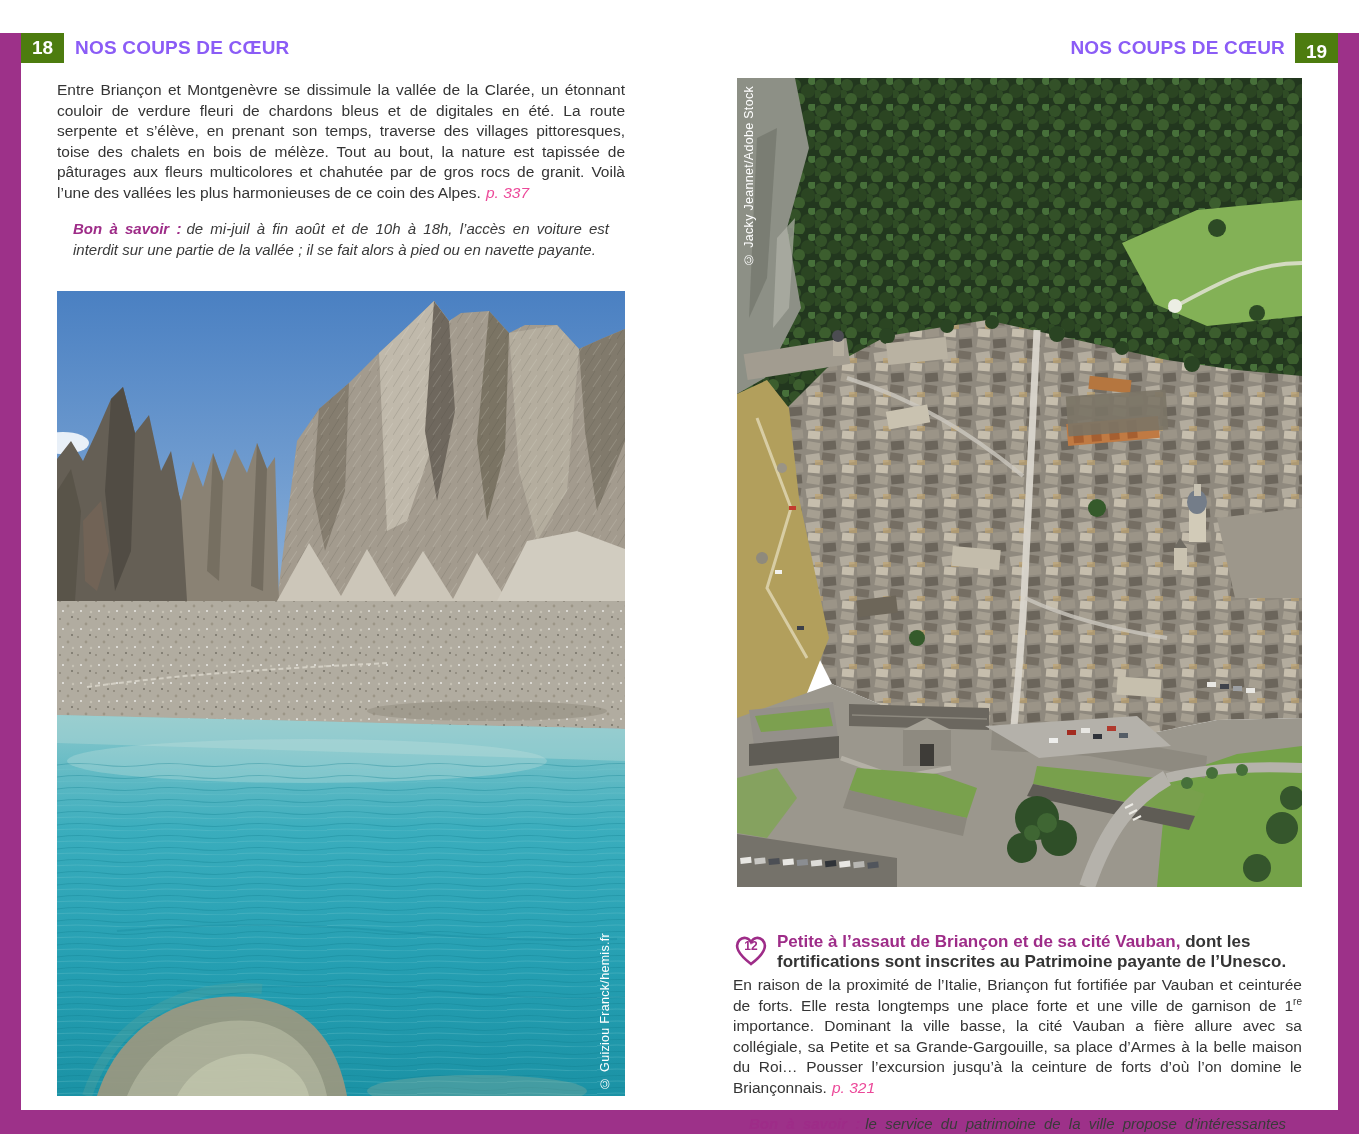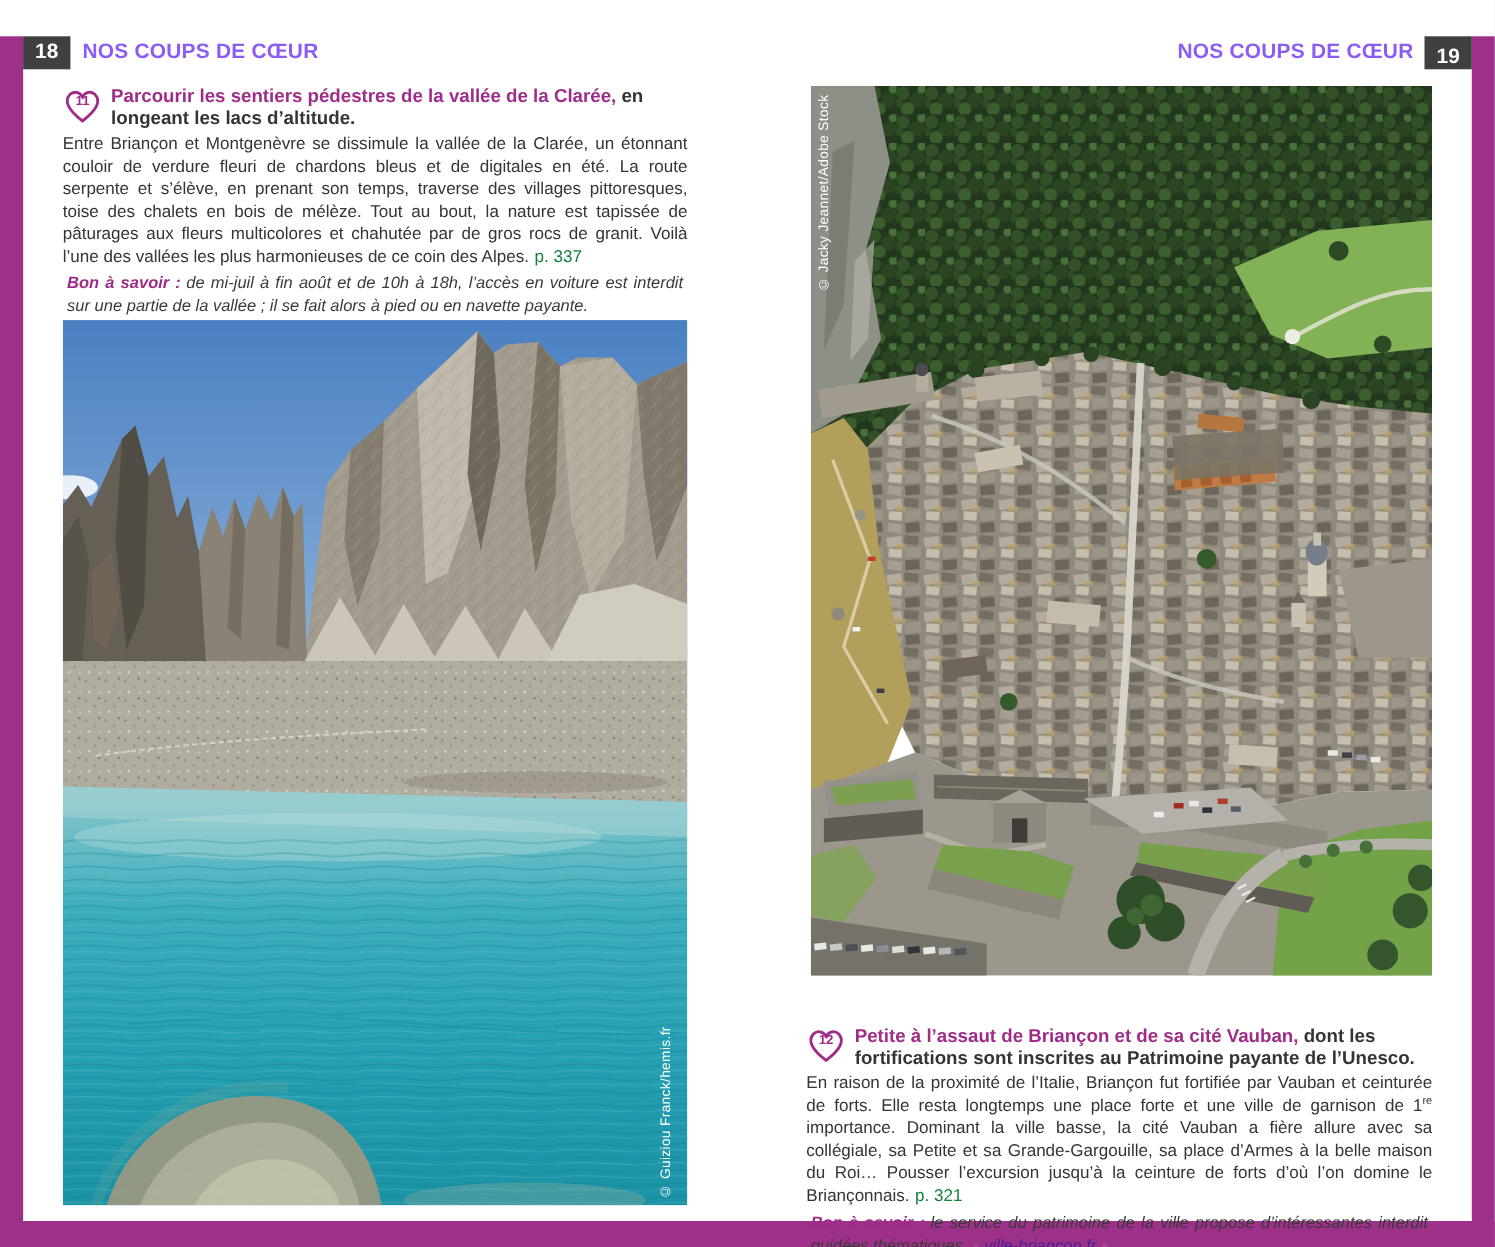--- a/index.html
+++ b/index.html
@@ -2,37 +2,37 @@
 <html><head>
 <meta charset="utf-8">
 <style>
   html,body{margin:0;padding:0;background:#e8e8e8;}
   .sheet{position:relative;width:1359px;height:1134px;background:#ffffff;overflow:hidden;
          font-family:"Liberation Sans",sans-serif;color:#343434;}
   
   .strip{position:absolute;top:33px;bottom:0;width:21px;background:#9d3189;}
   .strip.left{left:0;} .strip.right{right:0;}
   .footer-bar{position:absolute;left:0;right:0;bottom:0;height:24px;background:#9d3189;}
-  .pagenum{position:absolute;top:33px;width:43px;height:30px;background:#404040;color:#fff;
+  .pagenum{position:absolute;top:33px;width:43px;height:30px;background:#4d7c0f;color:#fff;
            font-weight:bold;font-size:19px;display:flex;align-items:center;justify-content:center;}
   .pagenum.left{left:21px;} .pagenum.right{left:1295px;align-items:flex-end;}
   .running-title{position:absolute;top:37px;font-weight:bold;font-size:19px;color:#8b5cf6;letter-spacing:.2px;}
   .running-title.left{left:75px;} .running-title.right{right:74px;}
   
   .col{position:absolute;overflow:hidden;}
   .col.left{left:57px;top:78px;width:568px;height:212px;}
   .col.right{left:733px;top:932px;width:569px;height:210px;}
   .item-head{display:flex;gap:8px;margin:0 0 3px 0;}
   .heart{flex:0 0 36px;height:34px;margin-top:1px;}
   .head-text{font-weight:bold;font-size:17px;line-height:20px;}
   .hl{color:#9e2c88;}
   p.body{margin:2px 0 0 0;font-size:15.5px;line-height:20.5px;text-align:justify;}
-  p.tip{margin:4px;font-size:15px;line-height:20.5px;font-style:italic;text-align:justify;color:#3a3a3a;}
+  p.tip{margin:16px;font-size:15px;line-height:20.5px;font-style:italic;text-align:justify;color:#3a3a3a;}
   .tip-label{font-weight:bold;color:#9e2c88;margin-right:5px;}
-  .ref{color:#15803d;margin-left:5px;}
+  .ref{font-style:italic;color:#ec4899;margin-left:5px;}
   .dot{color:#a7439c;margin:0 5px;}
   .link{color:#4c1d95;}
   sup{vertical-align:super;font-size:10px;line-height:0;}
   
   .photo{position:absolute;overflow:hidden;}
   .photo.lake{left:57px;top:291px;width:568px;height:805px;}
   .photo.town{left:737px;top:78px;width:565px;height:809px;}
   .photo svg{display:block;width:100%;height:100%;}
   .credit{position:absolute;writing-mode:vertical-rl;transform:rotate(180deg);
           color:#ffffff;font-size:12.5px;letter-spacing:.3px;white-space:nowrap;}
@@ -51,27 +51,20 @@
   <div class="pagenum left">
       <span>18</span>
     </div>
   <div class="running-title left">NOS COUPS DE CŒUR</div>
   <div class="running-title right">NOS COUPS DE CŒUR</div>
   <div class="pagenum right">
       <span>19</span>
     </div>
 
   <div class="col left">
-    <div class="item-head">
-      <svg class="heart" viewBox="0 0 36 34">
-        <path d="M18 31 C 5 21 1 13 6.5 7 C 10 3.5 15.5 4.5 18 9 C 20.5 4.5 26 3.5 29.5 7 C 35 13 31 21 18 31 Z" fill="#ffffff" stroke="#9e2c88" stroke-width="2.6"></path>
-        <text x="18" y="16.5" text-anchor="middle" font-size="12" font-weight="bold" fill="#9e2c88">11</text>
-      </svg>
-      <div class="head-text"><span class="hl">Parcourir les sentiers pédestres de la vallée de la Clarée,</span><span> en longeant les lacs d’altitude.</span></div>
-    </div>
     <p class="body"><span>Entre Briançon et Montgenèvre se dissimule la vallée de la Clarée, un étonnant couloir de verdure fleuri de chardons bleus et de digitales en été. La route serpente et s’élève, en prenant son temps, traverse des villages pittoresques, toise des chalets en bois de mélèze. Tout au bout, la nature est tapissée de pâturages aux fleurs multicolores et chahutée par de gros rocs de granit. Voilà l’une des vallées les plus harmonieuses de ce coin des Alpes.</span><span class="ref">p. 337</span></p>
     <p class="tip"><span class="tip-label">Bon à savoir :</span><span>de mi-juil à fin août et de 10h à 18h, l’accès en voiture est interdit sur une partie de la vallée ; il se fait alors à pied ou en navette payante.</span></p>
   </div>
 
   <div class="photo lake">
     <svg viewBox="0 0 568 805" preserveAspectRatio="none">
       <defs>
         <linearGradient id="sky" x1="0" y1="0" x2="0" y2="1">
           <stop offset="0" stop-color="#4a80c2"></stop>
             <stop offset="1" stop-color="#aac7e4"></stop>

